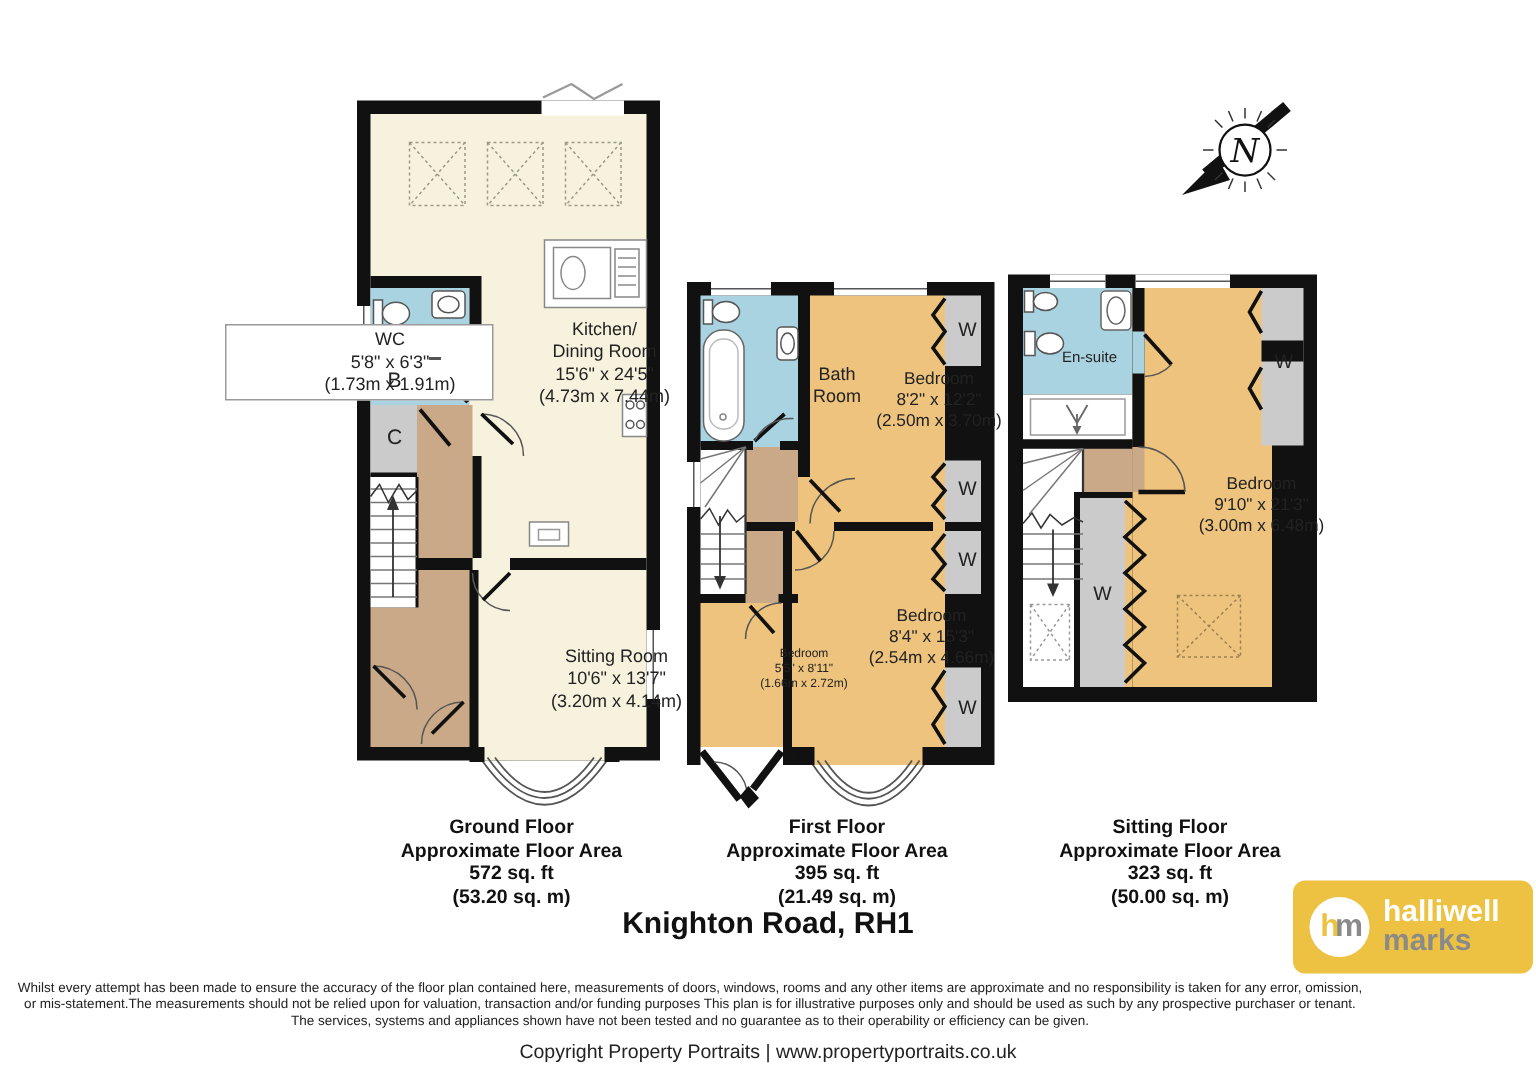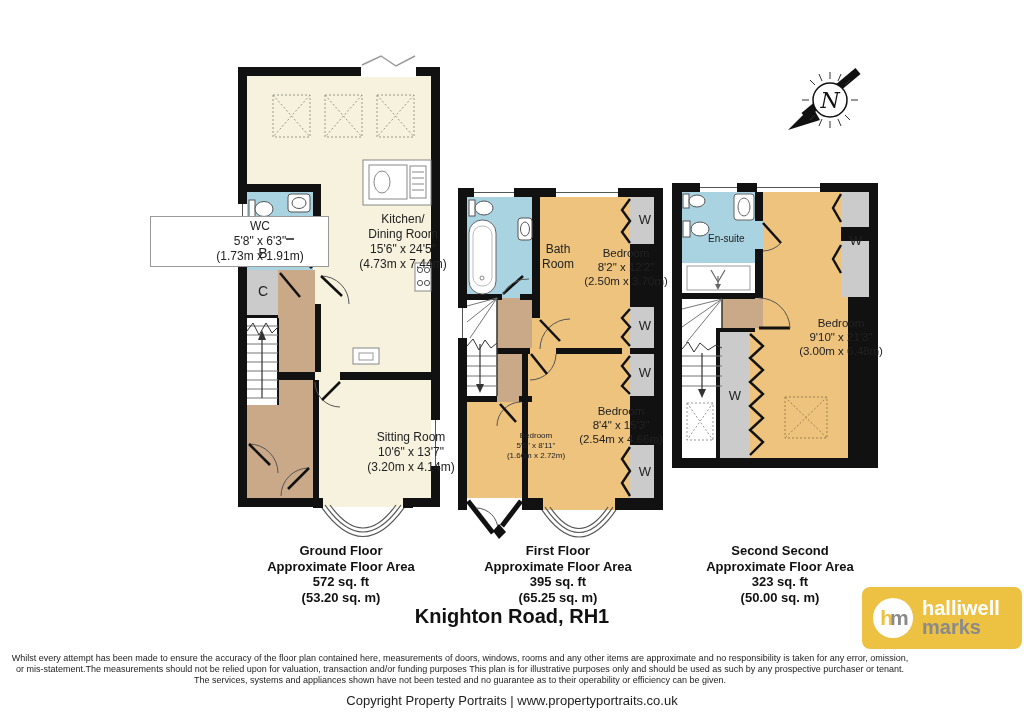--- a/index.html
+++ b/index.html
@@ -380,24 +380,24 @@
   <div class="abs floorblk ctr" style="left:241px;top:543px">
     <div>Ground Floor</div>
     <div>Approximate Floor Area</div>
     <div>572 sq. ft</div>
     <div>(53.20 sq. m)</div>
   </div>
   <div class="abs floorblk ctr" style="left:458px;top:543px">
     <div>First Floor</div>
     <div>Approximate Floor Area</div>
     <div>395 sq. ft</div>
-    <div>(65.25 sq. m)</div>
+    <div>(21.49 sq. m)</div>
   </div>
   <div class="abs floorblk ctr" style="left:680px;top:543px">
-    <div>Second Second</div>
+    <div>Sitting Floor</div>
     <div>Approximate Floor Area</div>
     <div>323 sq. ft</div>
     <div>(50.00 sq. m)</div>
   </div>
 
   <div class="abs titleln ctr" style="left:0;top:605px">Knighton Road, RH1</div>
 
   <div class="abs discl ctr" style="left:0;top:653px">Whilst every attempt has been made to ensure the accuracy of the floor plan contained here, measurements of doors, windows, rooms and any other items are approximate and no responsibility is taken for any error, omission,</div>
   <div class="abs discl ctr" style="left:0;top:664px">or mis-statement.The measurements should not be relied upon for valuation, transaction and/or funding purposes This plan is for illustrative purposes only and should be used as such by any prospective purchaser or tenant.</div>
   <div class="abs discl ctr" style="left:0;top:675px">The services, systems and appliances shown have not been tested and no guarantee as to their operability or efficiency can be given.</div>

